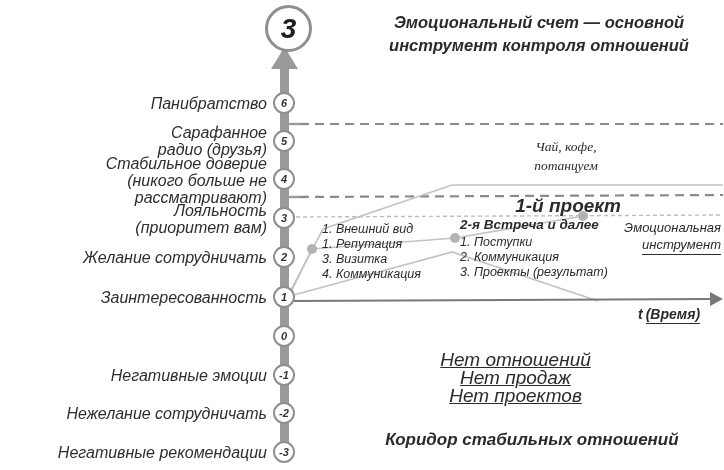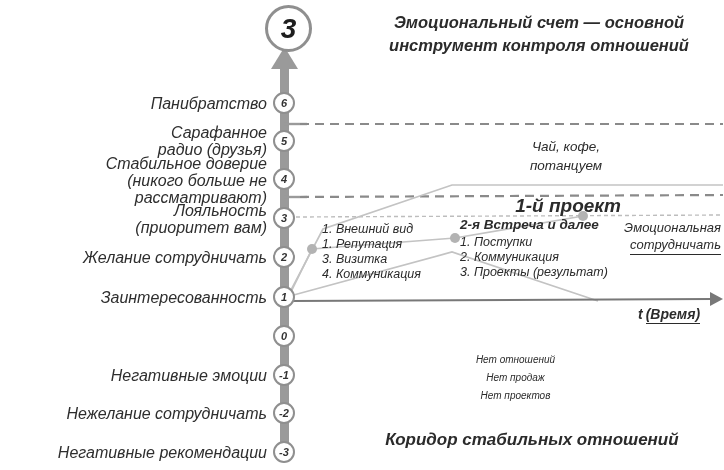--- a/index.html
+++ b/index.html
@@ -32,32 +32,32 @@
     font-size:11px;font-style:italic;font-weight:bold;color:#333;z-index:4;
     transform:translate(-50%,-50%);left:284px;
   }
 
   
   .lbl{
     width:265px;left:2px;text-align:right;transform:translateY(-50%);
     font-size:16px;line-height:17px;color:#2e2e2e;
   }
 
-  .tea{left:495px;top:137px;width:142px;text-align:center;font-size:13.5px;line-height:19px;}
+  .tea{left:495px;top:137px;width:142px;text-align:center;font-size:13.5px;line-height:19px;font-family:Liberation Serif, serif;}
   .proj{left:508px;top:195px;width:120px;text-align:center;font-size:19px;font-weight:bold;}
   .emotemp{right:3px;top:219px;width:130px;text-align:right;font-size:13px;font-weight:normal;line-height:17px;}
   .emotemp .ul{border-bottom:1.5px solid #2b2b2b;padding-bottom:1px;display:inline-block;}
   .meet{font-size:12.5px;line-height:13.5px;}
   .meet .mh{font-size:13.5px;font-weight:bold;margin-bottom:4px;}
   .meet .mi{margin-bottom:1.5px;}
   .m1{left:322px;top:223px;width:130px;}
   .m2{left:460px;top:218px;width:170px;}
   .tlabel{left:638px;top:306px;font-size:14px;font-weight:bold;}
   .tlabel .ul{border-bottom:1.5px solid #2b2b2b;padding-bottom:1px;display:inline-block;margin-left:3px;}
-  .norel{left:423px;top:351px;width:185px;text-align:center;font-size:10px;line-height:18px;}
+  .norel{left:423px;top:351px;width:185px;text-align:center;font-size:19px;line-height:18px;text-decoration:underline;}
   .corridor{left:340px;top:430px;width:384px;text-align:center;font-size:17px;font-weight:bold;}
 </style>
 </head>
 <body>
 
 <div id="stage">
 
   <svg width="724" height="470" viewBox="0 0 724 470">
 
     <rect x="280" y="62" width="9" height="392" fill="#9a9a9a"></rect>
@@ -114,21 +114,21 @@
   <div class="abs lbl hw pre" style="top:375px">Негативные эмоции</div>
   <div class="abs lbl hw pre" style="top:413px">Нежелание сотрудничать</div>
   <div class="abs lbl hw pre" style="top:452px">Негативные рекомендации</div>
 
   <div class="abs tea hw pre">Чай, кофе,
 потанцуем</div>
   <div class="abs proj hw">1-й проект</div>
 
   <div class="abs emotemp hw">
     <span>Эмоциональная</span><br>
-    <span class="ul">сотрудничать</span>
+    <span class="ul">инструмент</span>
   </div>
 
   <div class="abs meet m1 hw">
     <div class="mi">1. Внешний вид</div>
     <div class="mi">1. Репутация</div>
     <div class="mi">3. Визитка</div>
     <div class="mi">4. Коммуникация</div>
   </div>
 
   <div class="abs meet m2 hw">

